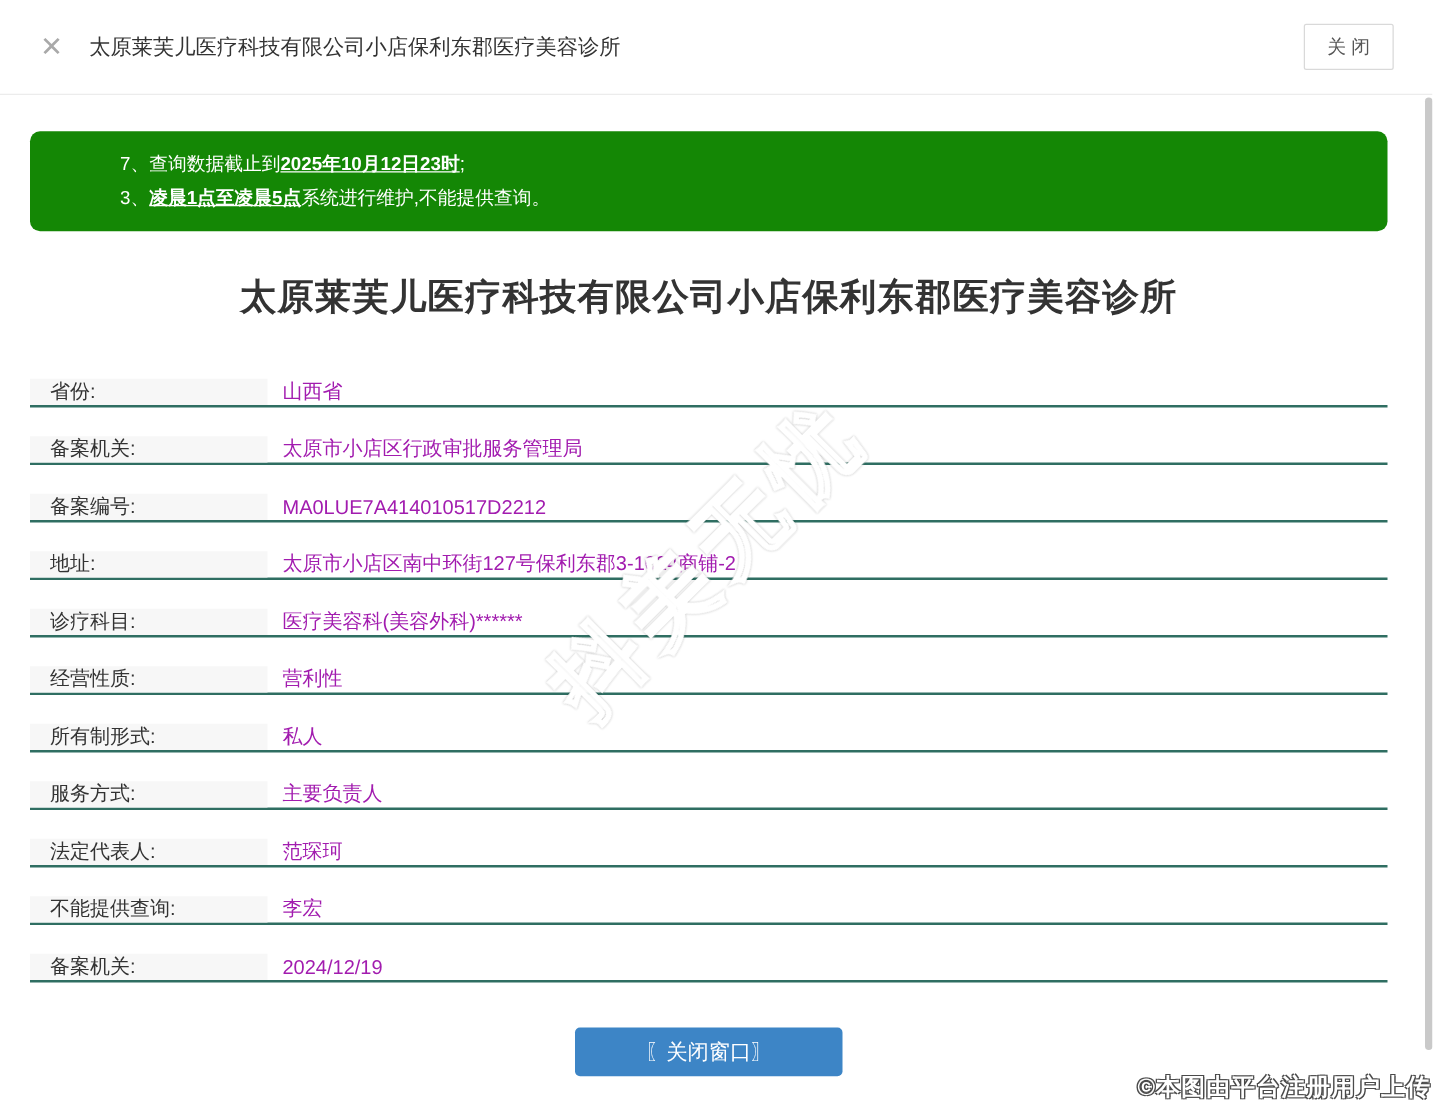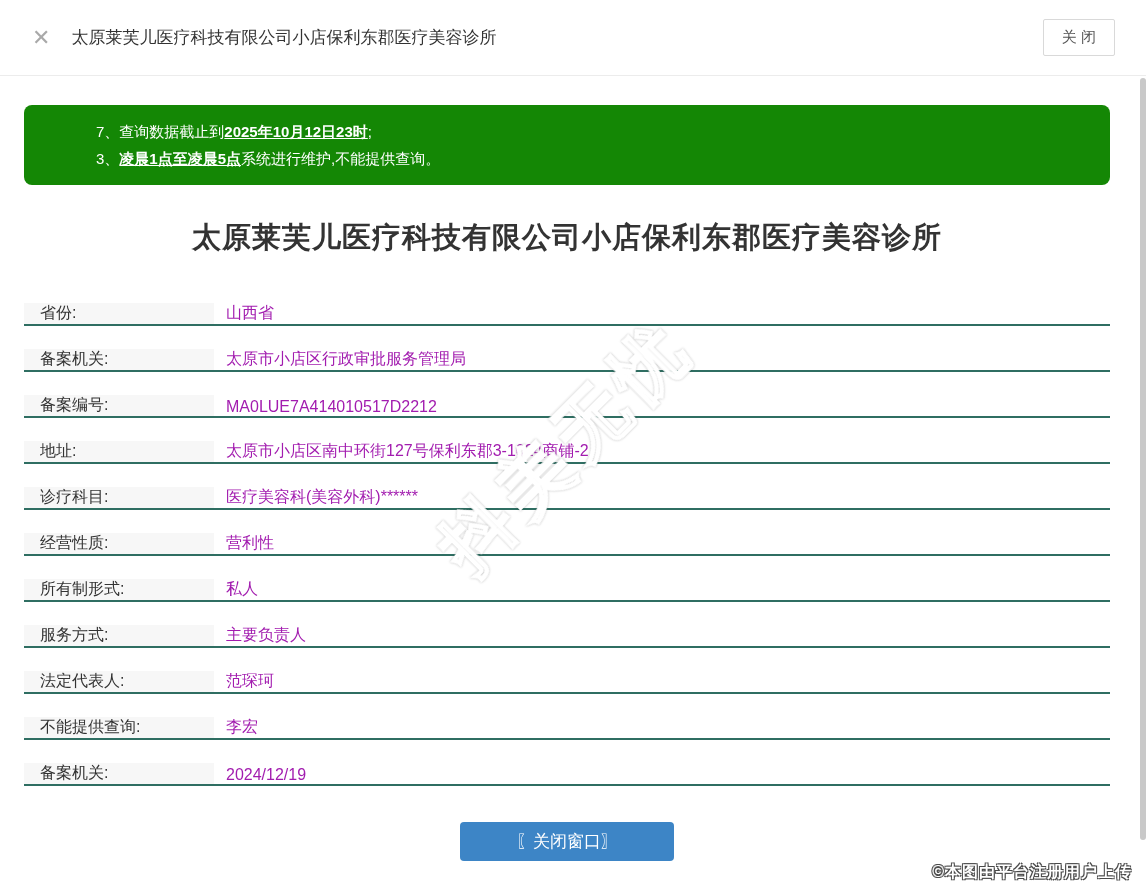--- a/index.html
+++ b/index.html
@@ -108,23 +108,23 @@
 
   
   .watermark {
     position: absolute;
     left: 365px;
     top: 285px;
     pointer-events: none;
   }
   .copyright {
     position: absolute;
-    right: 14px;
+    right: 1px;
     bottom: 2px;
-    font-size: 16px;
+    font-size: 19px;
     font-weight: bold;
     color: #fff;
     letter-spacing: 1px;
     text-shadow:
       -1px -1px 0 #4a4a4a, 1px -1px 0 #4a4a4a,
       -1px  1px 0 #4a4a4a, 1px  1px 0 #4a4a4a;
   }
   .scrollbar {
     position: absolute;
     top: 78px;

